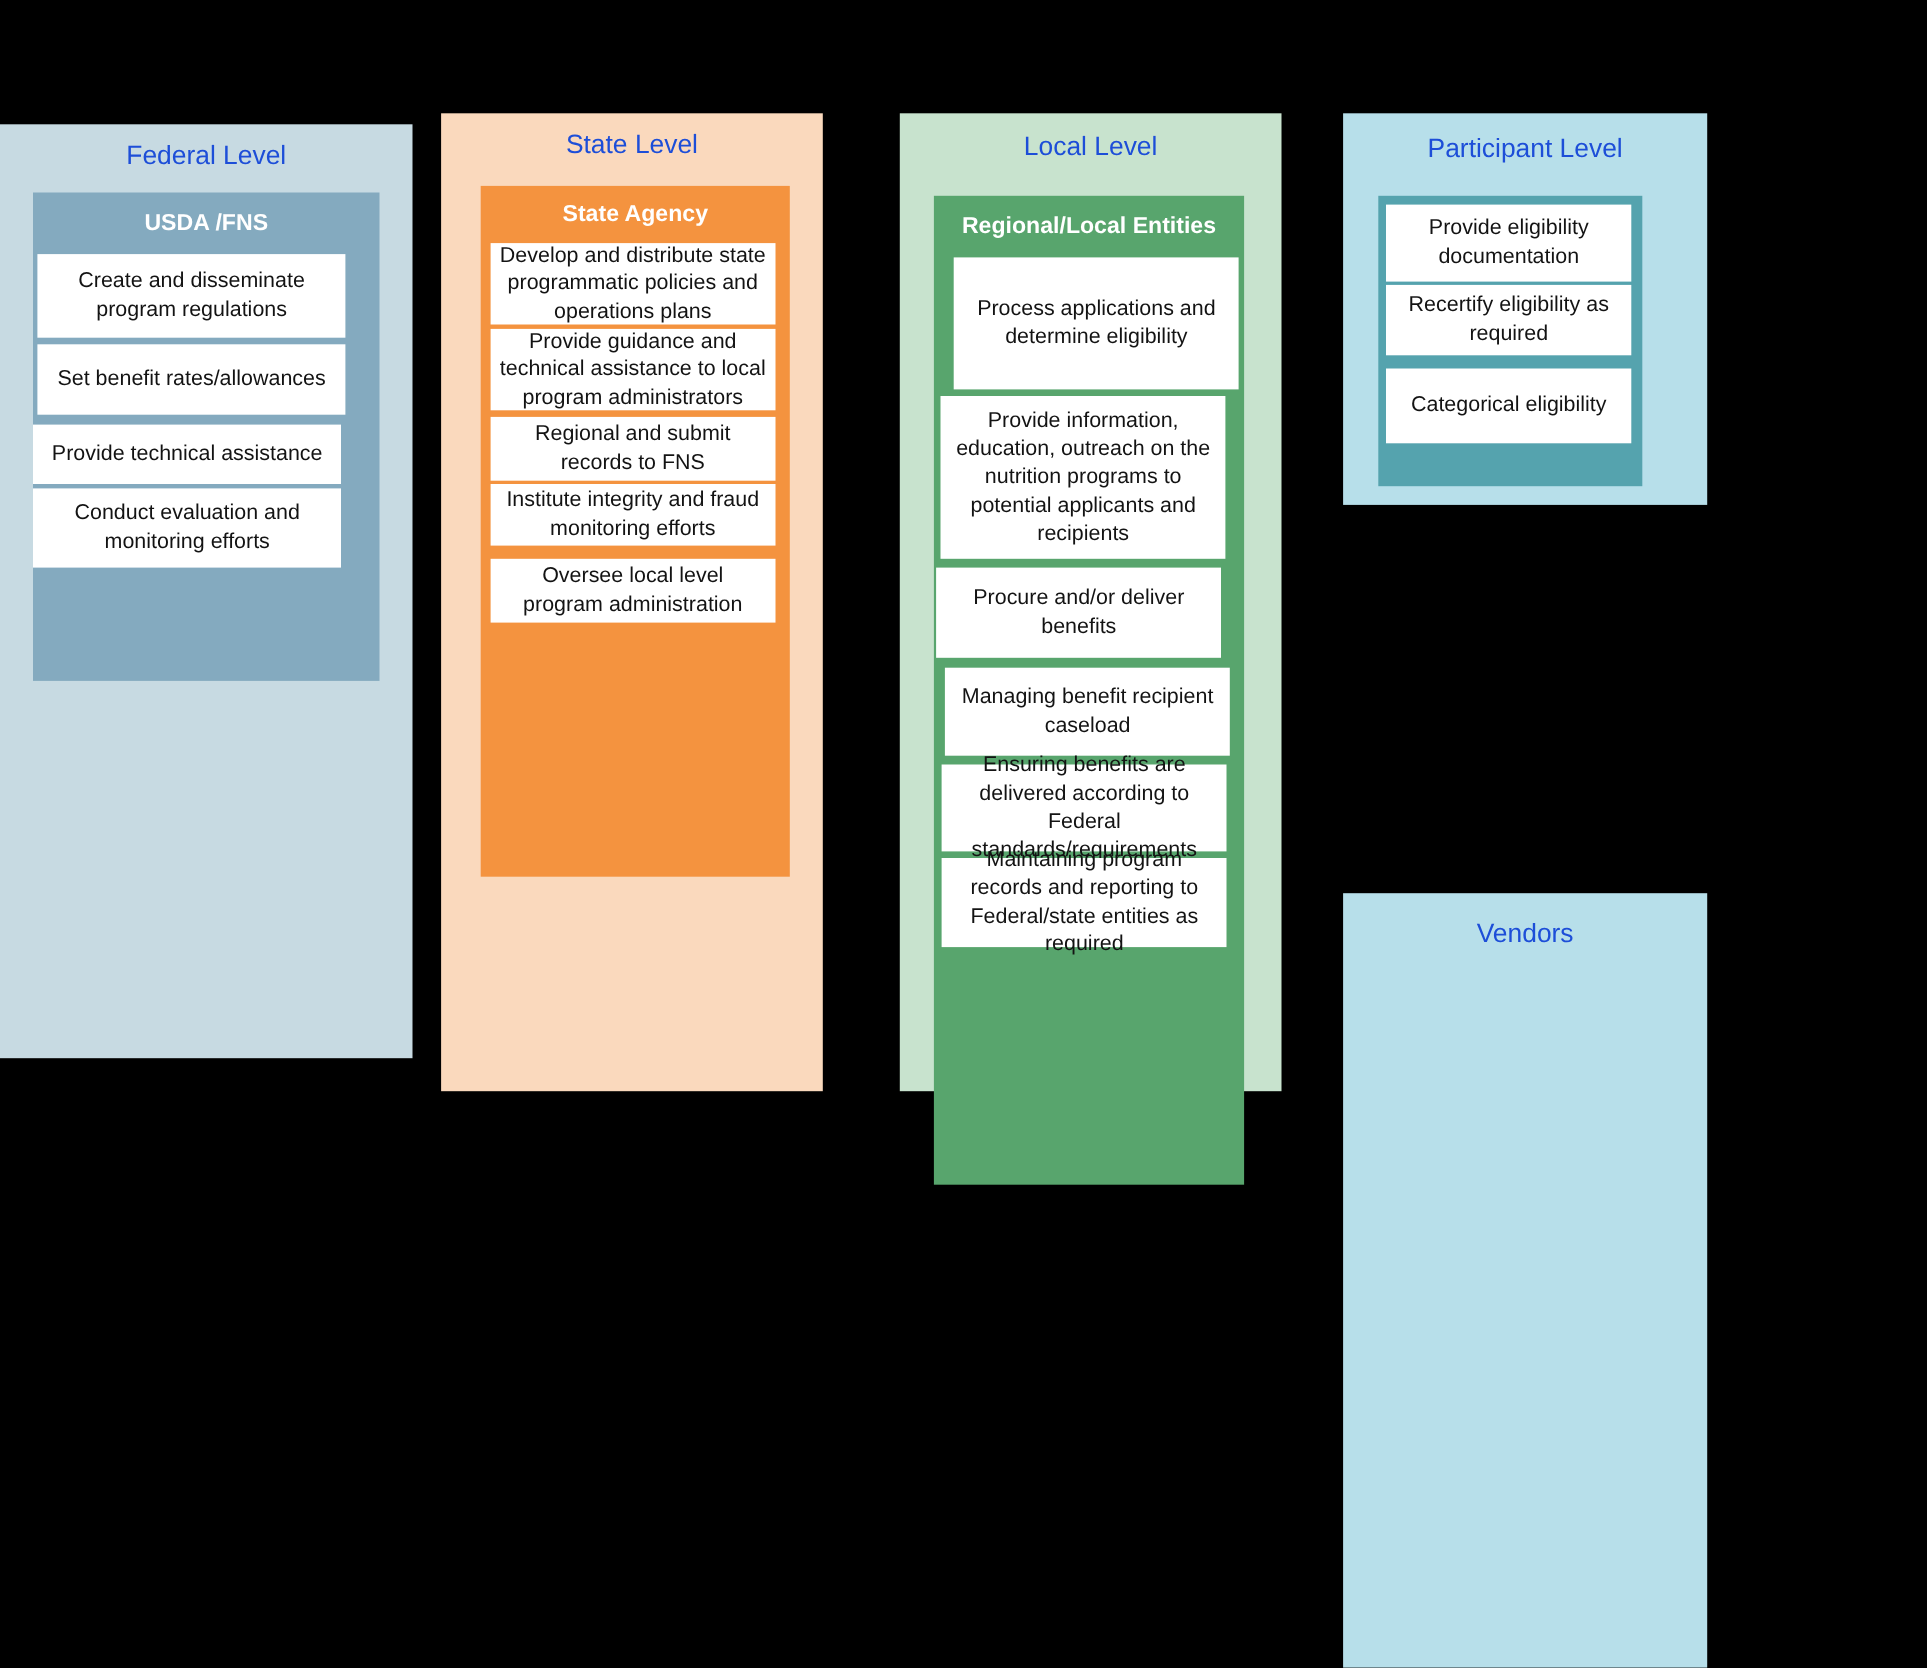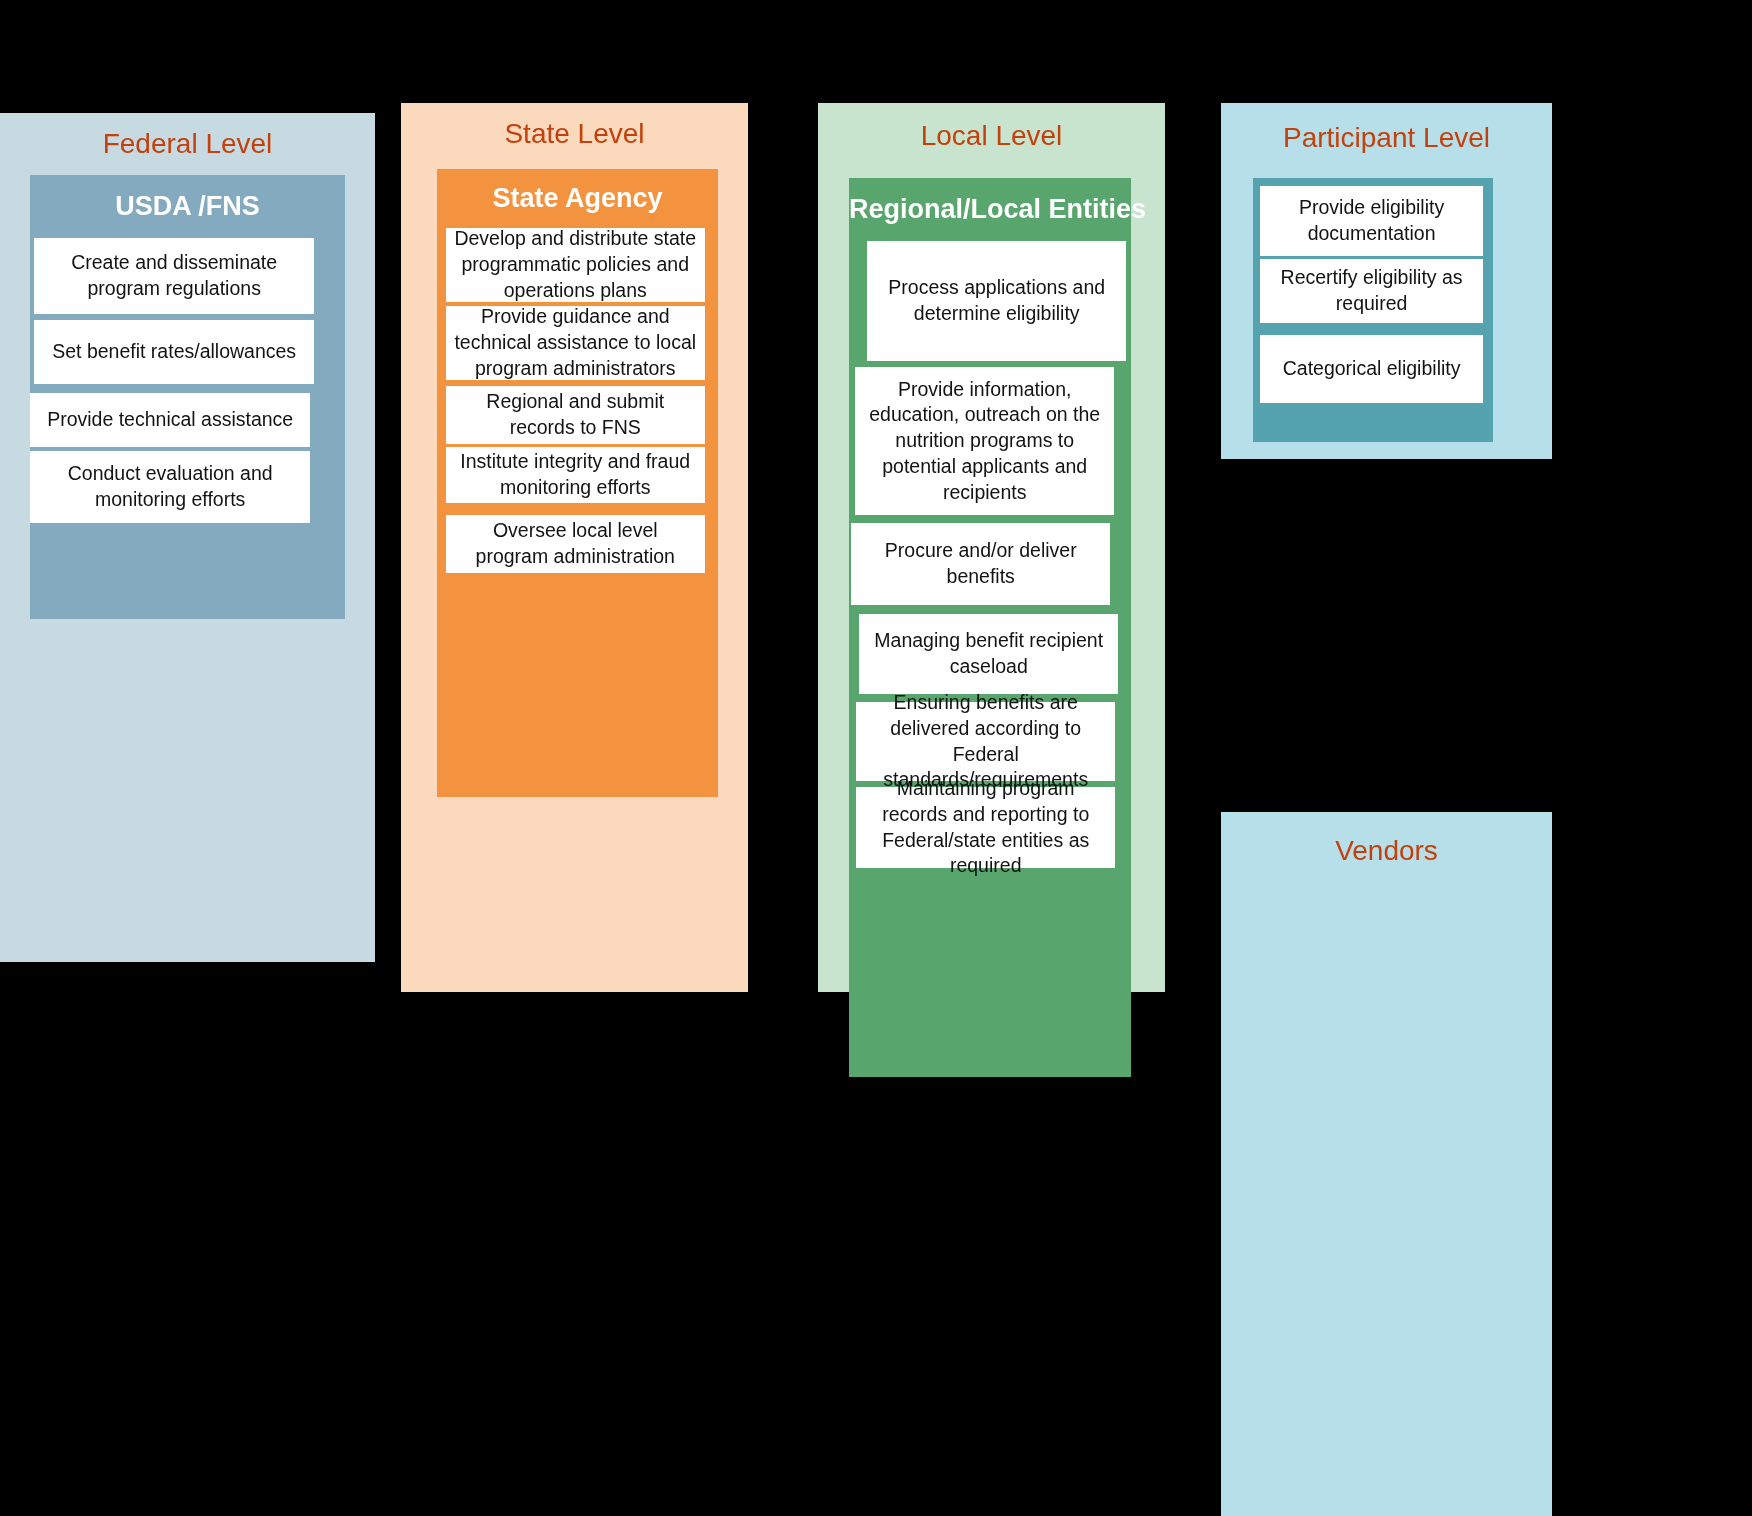--- a/index.html
+++ b/index.html
@@ -23,37 +23,37 @@
     background: #000000;
   }
 
   
   .panel {
     position: absolute;
     box-sizing: border-box;
   }
   .panel-title {
     text-align: center;
-    color: #c2410c;
-    font-size: 28px;
+    color: #1d4ed8;
+    font-size: 24px;
     font-weight: 400;
     line-height: 1.1;
     white-space: nowrap;
   }
 
   
   .entity {
     position: absolute;
     box-sizing: border-box;
     display: flex;
     flex-direction: column;
   }
   .entity-title {
     color: #ffffff;
-    font-size: 27px;
+    font-size: 21px;
     font-weight: 700;
     text-align: center;
     line-height: 1.15;
     white-space: nowrap;
   }
   .item {
     background: #ffffff;
     color: #131313;
     display: flex;
     align-items: center;

